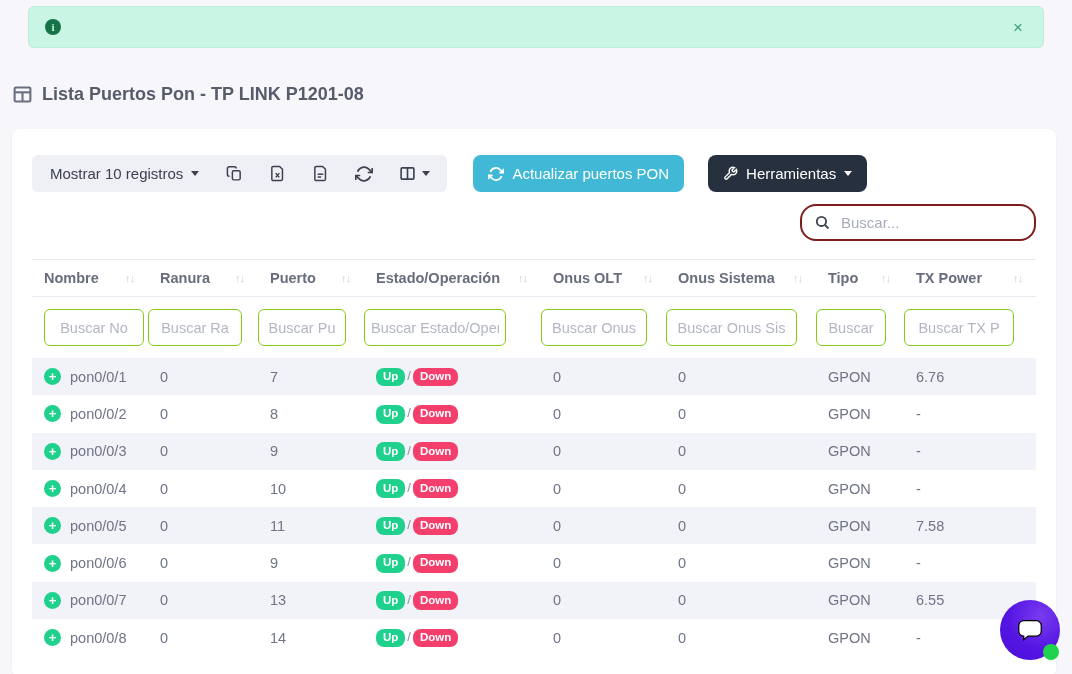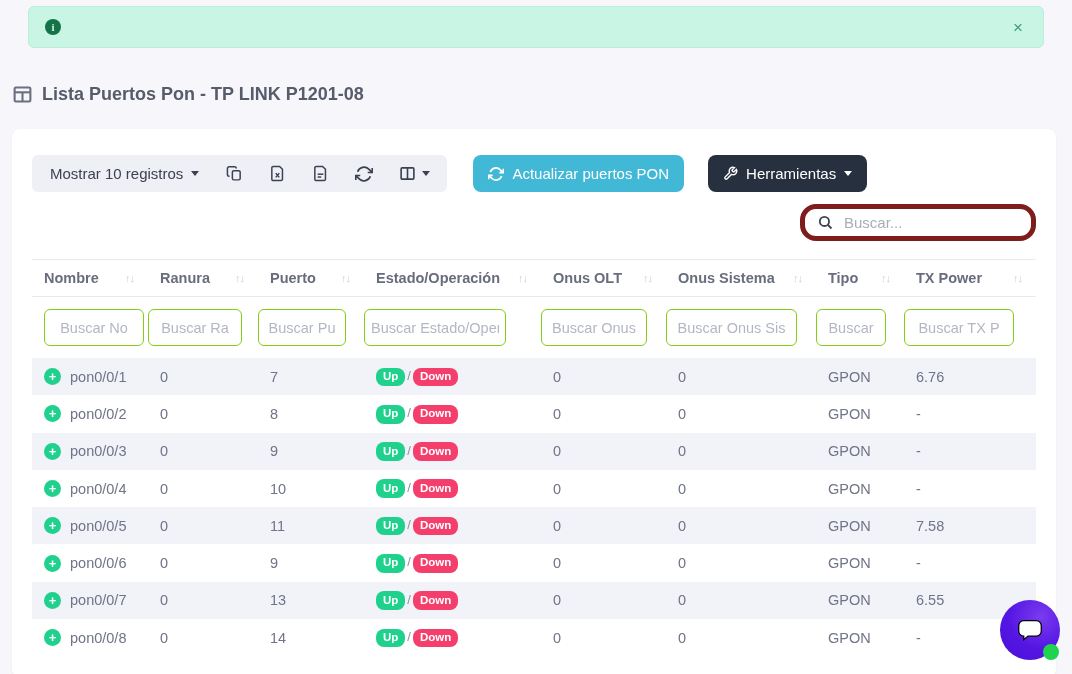--- a/index.html
+++ b/index.html
@@ -58,21 +58,21 @@
     border:none; border-radius:8px; height:37px; cursor:pointer;
     font-family:inherit; font-size:15px; color:#fff;
     display:flex; align-items:center; gap:8px; padding:10px 15px;
   }
   .btn-cyan { background:#41b8d5; margin-left:2px; }
   .btn-dark { background:#27303f; }
   .btn svg { stroke:#ffffff; }
   
   .search-row { display:flex; justify-content:flex-end; margin-top:12px; }
   .search-box {
-    width:236px; height:37px; border:5px solid #7f1d1d; border-radius:16px;
+    width:236px; height:37px; border:2px solid #7f1d1d; border-radius:16px;
     display:flex; align-items:center; padding:0 12px; background:#fff;
   }
   .search-box svg { stroke:#3f4454; flex:0 0 auto; }
   .search-box input {
     border:none; outline:none; font-family:inherit; font-size:15px;
     color:#3c4152; width:100%; margin-left:10px; background:transparent;
   }
   .search-box input::placeholder { color:#a8adbb; }
   
   table { width:100%; border-collapse:collapse; margin-top:18px; table-layout:fixed; }

